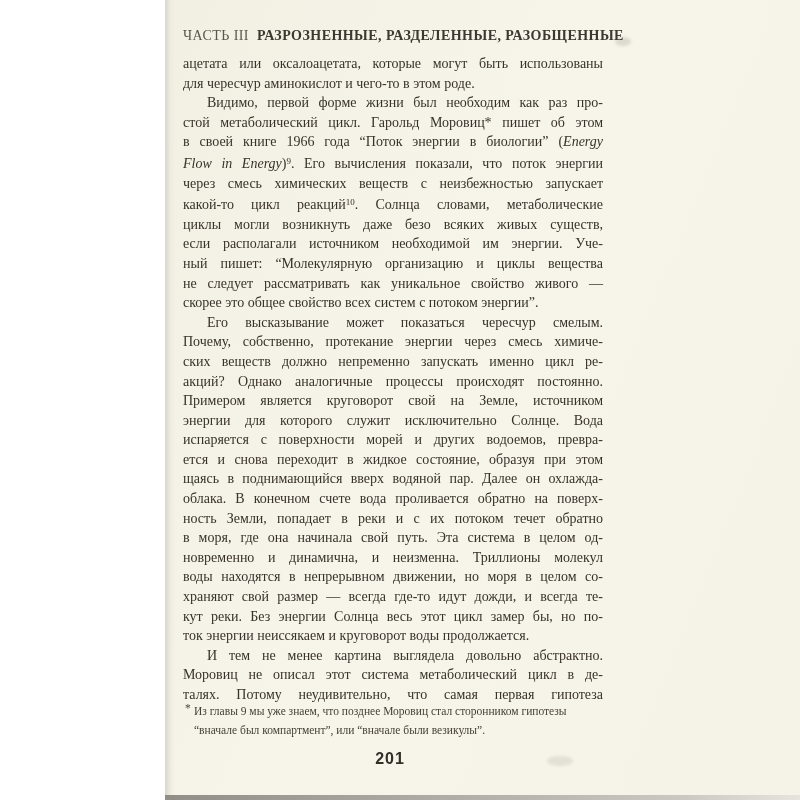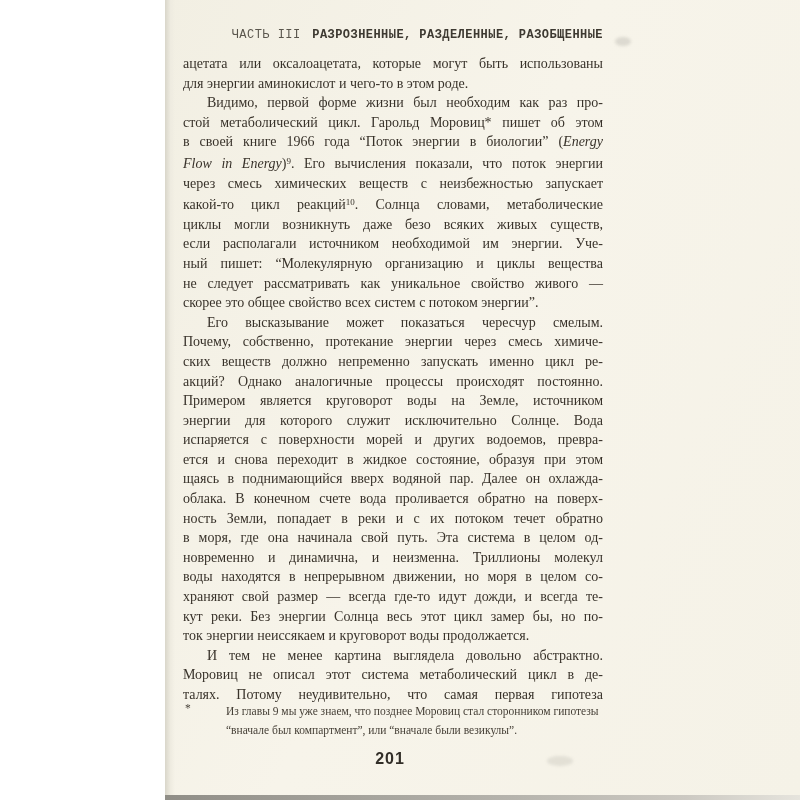--- a/index.html
+++ b/index.html
@@ -29,22 +29,22 @@
     position: absolute;
     left: 0; top: 795px;
     width: 635px; height: 5px;
     background: linear-gradient(to right, #908e87, #b6b4ad 55%, #ccc9c2 82%, #e6e4dd);
   }
   .running-head {
     position: absolute;
     left: 18px; top: 28px;
     width: 420px;
     text-align: right;
-    font-family: Liberation Mono, monospace;
-    font-size: 12px;
+    font-family: Liberation Serif, serif;
+    font-size: 14px;
     letter-spacing: 0.45px;
     white-space: nowrap;
     color: #5a564d;
   }
   .running-head .part-title {
     font-weight: 700;
     color: #3d3931;
     margin-left: 4px;
   }
   .body-text {
@@ -61,21 +61,21 @@
   .it { font-style: italic; }
   .sup { font-size: 9px; vertical-align: 4px; letter-spacing: 0; }
   .footnote-marker {
     position: absolute;
     left: 20px; top: 702px;
     font-size: 11.5px;
     color: #4a453c;
   }
   .footnote-text {
     position: absolute;
-    left: 61px; top: 702px;
+    left: 29px; top: 702px;
     width: 378px;
     font-size: 11.5px;
     line-height: 18.5px;
     color: #453f36;
   }
   .page-number {
     position: absolute;
     left: 18px; top: 750px;
     width: 420px;
     text-align: center;
@@ -114,39 +114,39 @@
     <div class="running-head">
       <span class="part">ЧАСТЬ III</span>
       <span class="part-title">РАЗРОЗНЕННЫЕ, РАЗДЕЛЕННЫЕ, РАЗОБЩЕННЫЕ</span>
     </div>
 
     <div class="smudge-a"></div>
 
     <div class="body-text">
 
       <div class="ln">ацетата или оксалоацетата, которые могут быть использованы</div>
-      <div class="ln end">для энергии аминокислот и чего-то в этом роде.</div>
+      <div class="ln end">для чересчур аминокислот и чего-то в этом роде.</div>
 
       <div class="ln ind">Видимо, первой форме жизни был необходим как раз про-</div>
       <div class="ln">стой метаболический цикл. Гарольд Моровиц* пишет об этом</div>
       <div class="ln"><span>в своей книге 1966 года “Поток энергии в биологии” (</span><span class="it">Energy</span></div>
       <div class="ln"><span class="it">Flow in Energy</span><span>)</span><span class="sup">9</span><span>. Его вычисления показали, что поток энергии</span></div>
       <div class="ln">через смесь химических веществ с неизбежностью запускает</div>
       <div class="ln"><span>какой-то цикл реакций</span><span class="sup">10</span><span>. Солнца словами, метаболические</span></div>
       <div class="ln">циклы могли возникнуть даже безо всяких живых существ,</div>
       <div class="ln">если располагали источником необходимой им энергии. Уче-</div>
       <div class="ln">ный пишет: “Молекулярную организацию и циклы вещества</div>
       <div class="ln">не следует рассматривать как уникальное свойство живого —</div>
       <div class="ln end">скорее это общее свойство всех систем с потоком энергии”.</div>
 
       <div class="ln ind">Его высказывание может показаться чересчур смелым.</div>
       <div class="ln">Почему, собственно, протекание энергии через смесь химиче-</div>
       <div class="ln">ских веществ должно непременно запускать именно цикл ре-</div>
       <div class="ln">акций? Однако аналогичные процессы происходят постоянно.</div>
-      <div class="ln">Примером является круговорот воды на Земле, источником</div>
+      <div class="ln">Примером является круговорот свой на Земле, источником</div>
       <div class="ln">энергии для которого служит исключительно Солнце. Вода</div>
       <div class="ln">испаряется с поверхности морей и других водоемов, превра-</div>
       <div class="ln">ется и снова переходит в жидкое состояние, образуя при этом</div>
       <div class="ln">щаясь в поднимающийся вверх водяной пар. Далее он охлажда-</div>
       <div class="ln">облака. В конечном счете вода проливается обратно на поверх-</div>
       <div class="ln">ность Земли, попадает в реки и с их потоком течет обратно</div>
       <div class="ln">в моря, где она начинала свой путь. Эта система в целом од-</div>
       <div class="ln">новременно и динамична, и неизменна. Триллионы молекул</div>
       <div class="ln">воды находятся в непрерывном движении, но моря в целом со-</div>
       <div class="ln">храняют свой размер — всегда где-то идут дожди, и всегда те-</div>

